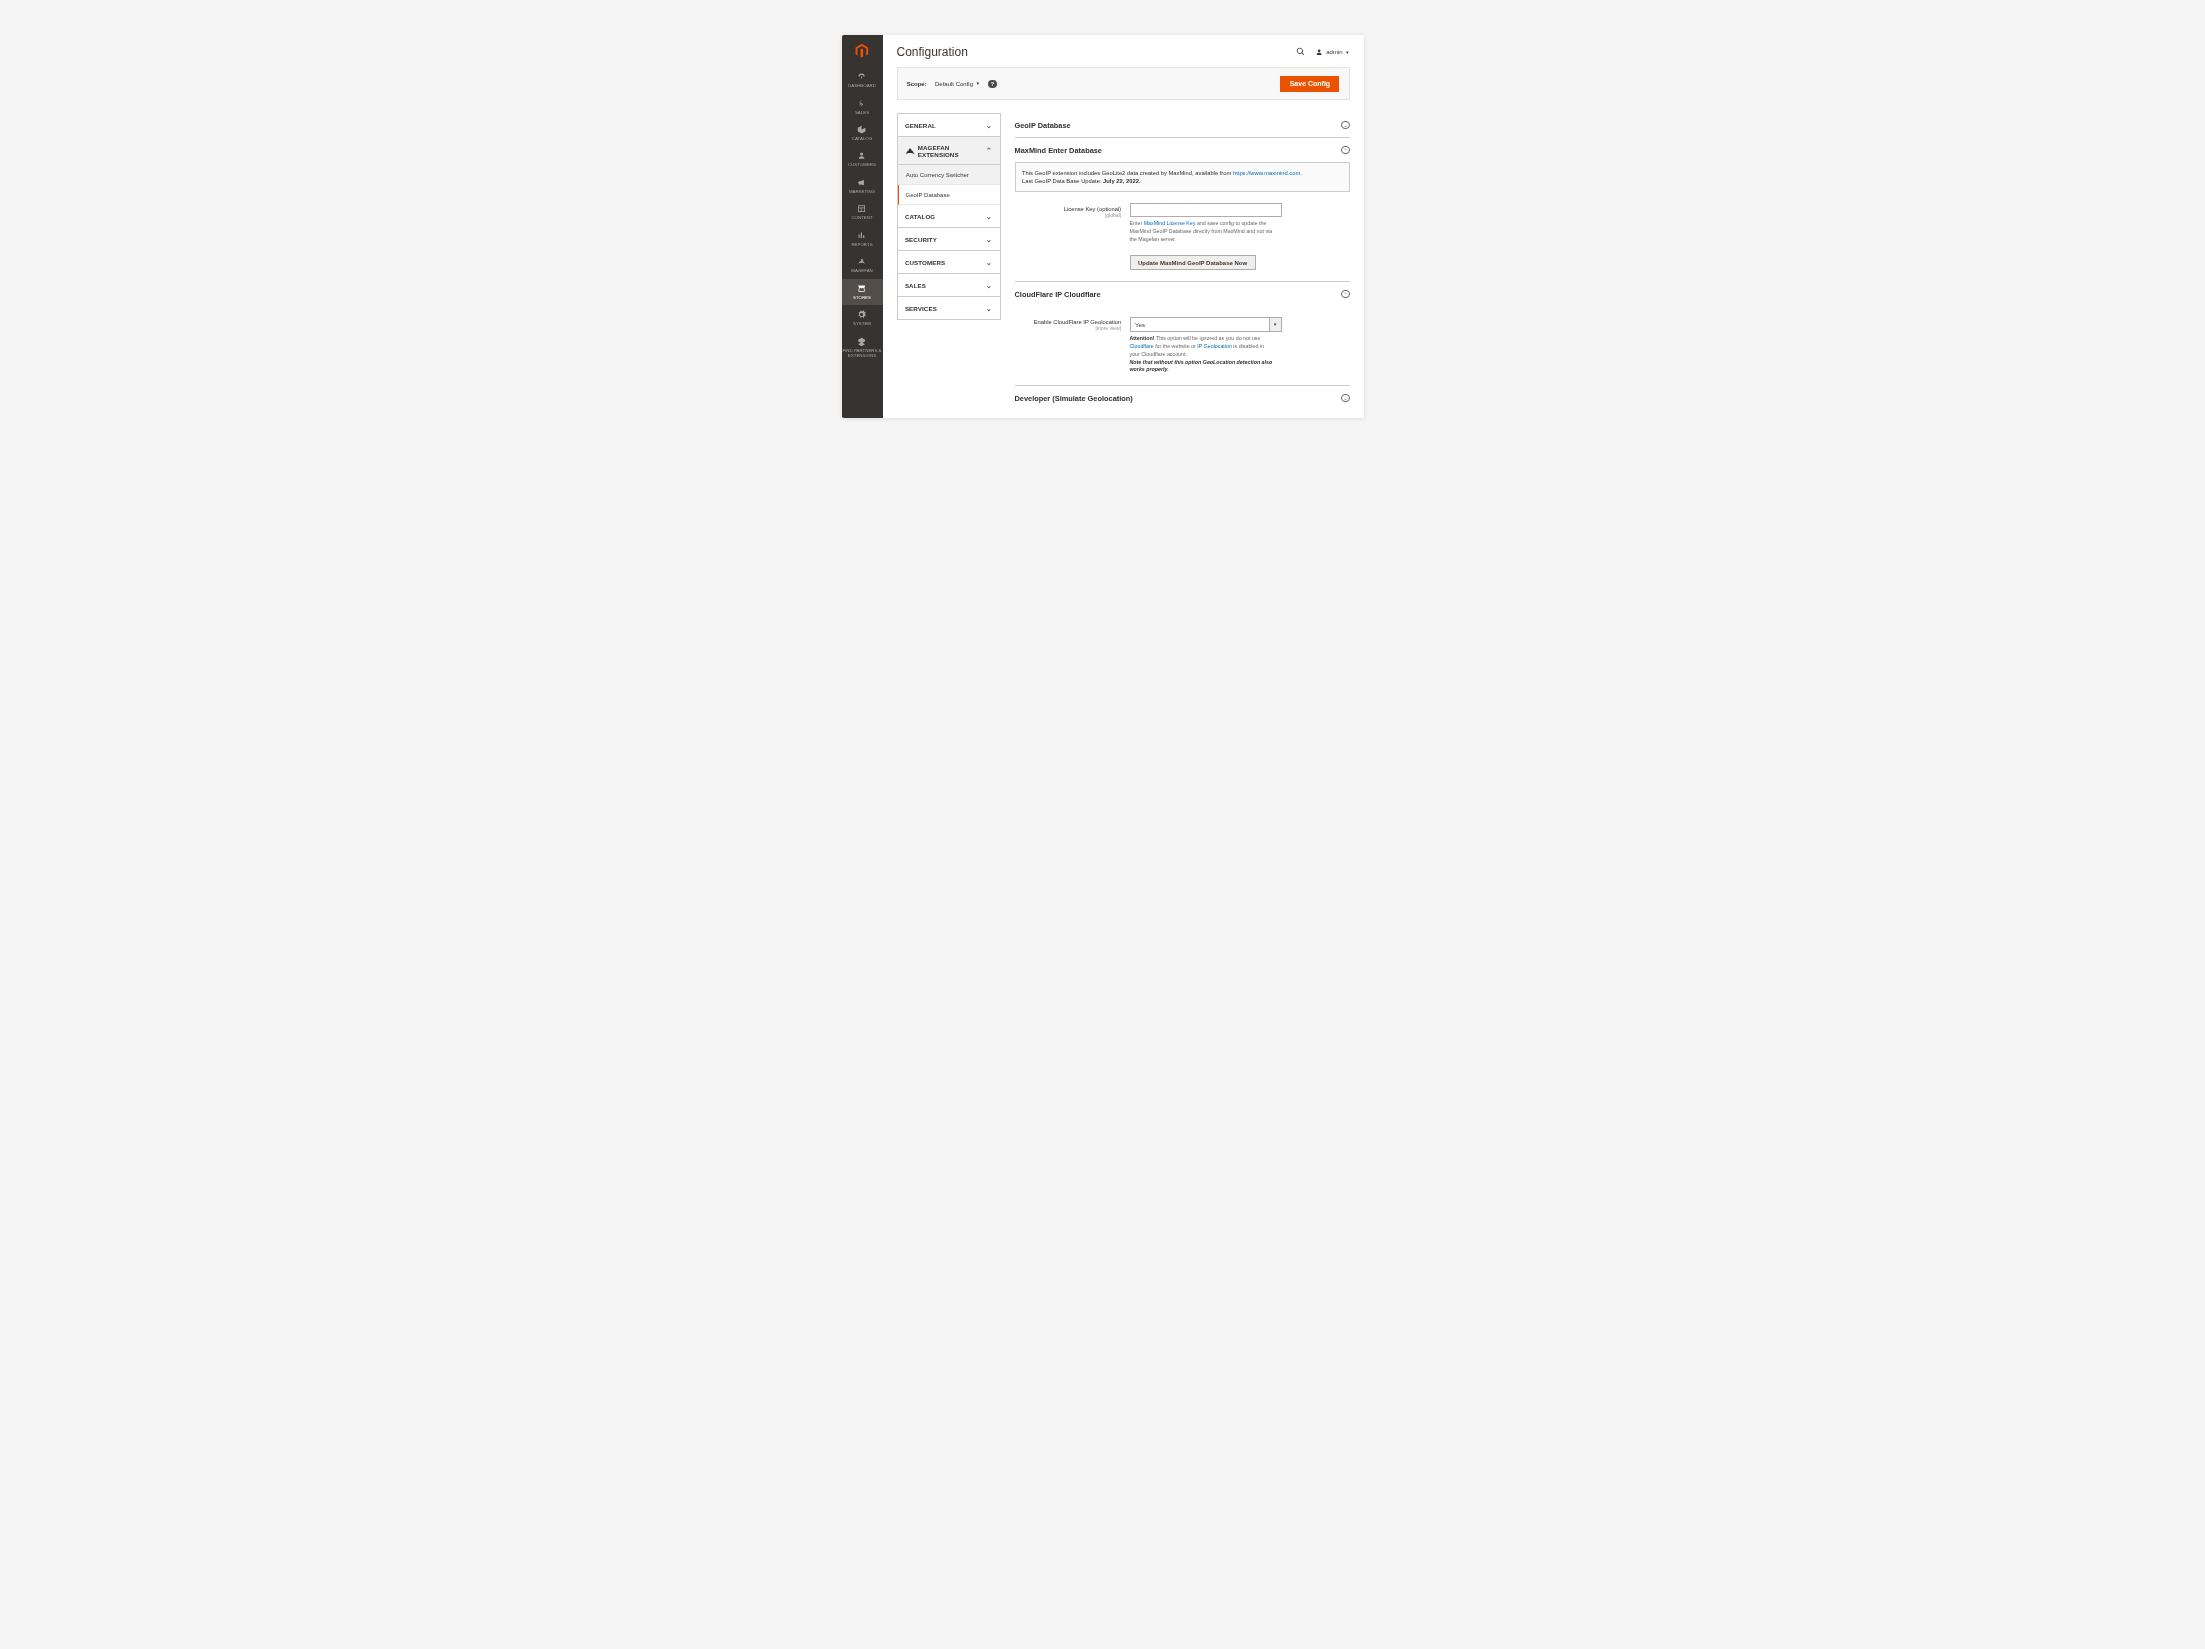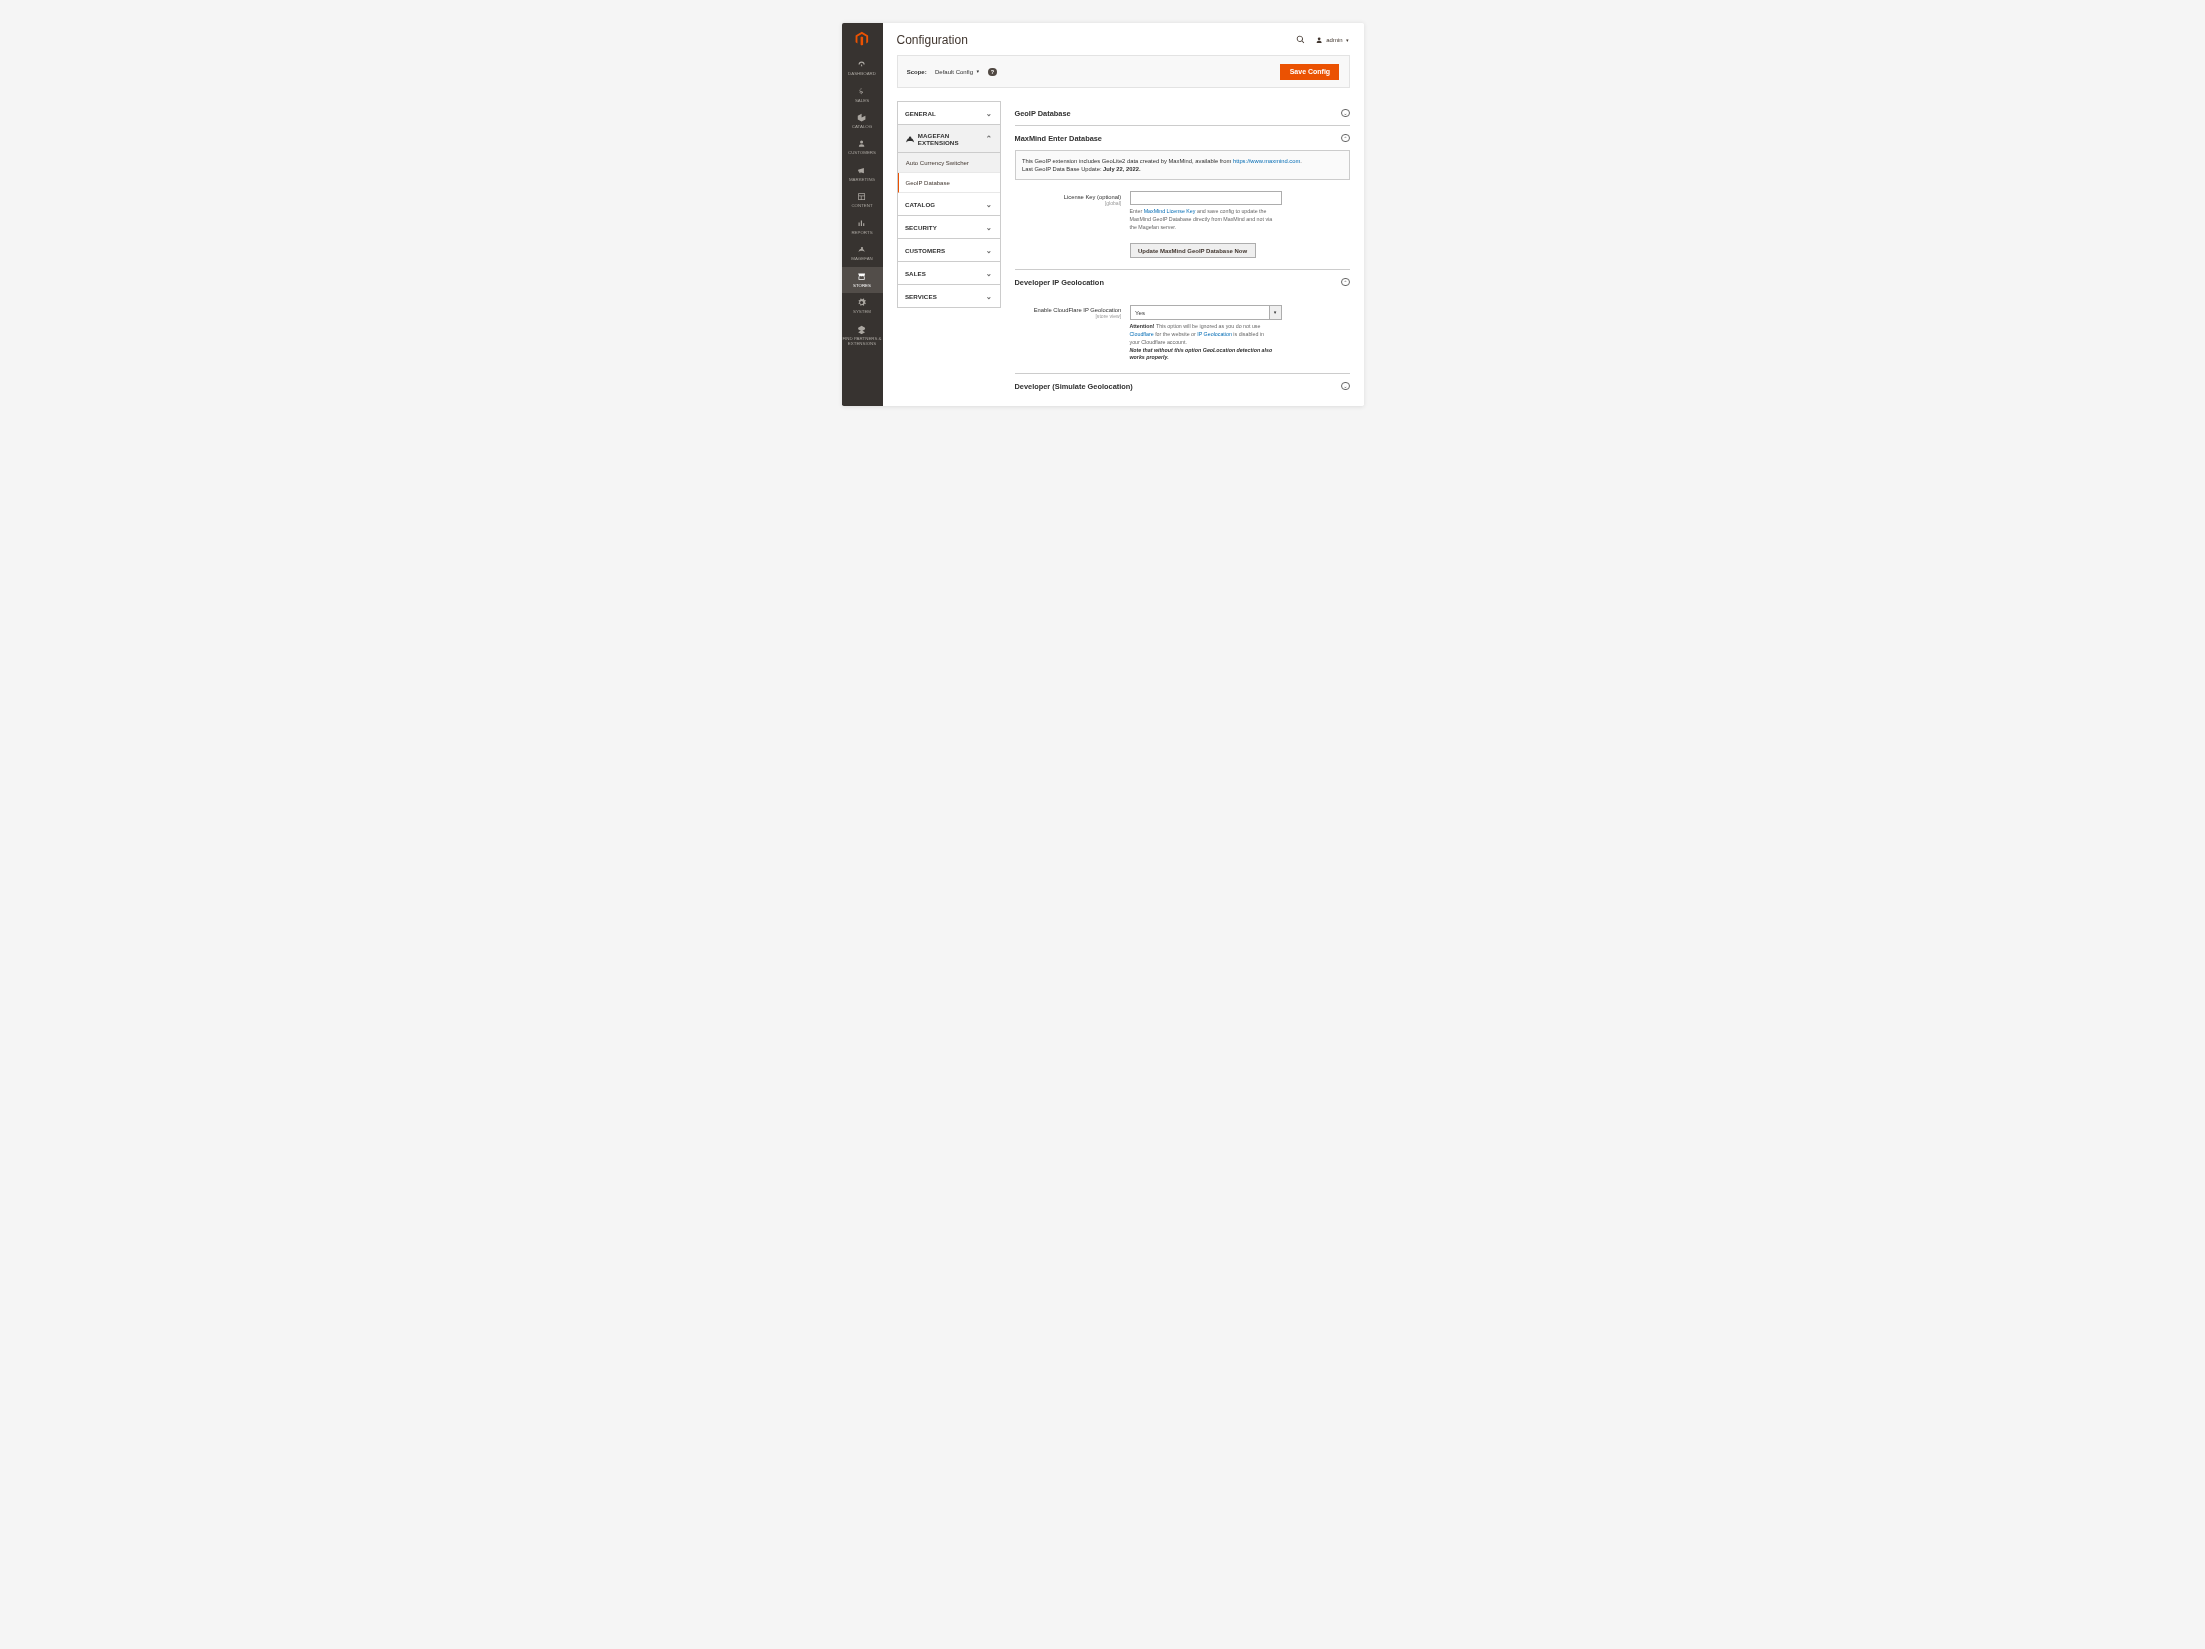--- a/index.html
+++ b/index.html
@@ -1,17 +1,17 @@
 <!DOCTYPE html>
 <html style="font-size:7.4px"><head>
 <meta charset="utf-8">
 <style>
 * { box-sizing: border-box; margin: 0; padding: 0; }
 body { font-family: 'Helvetica Neue', Arial, sans-serif; background: #f5f5f5; padding: 23px; font-size: 6px; color: #333; }
-.frame { display: flex; background: #fff; border-radius: 1.8px; overflow: hidden; box-shadow: 0 0.9px 4.6px rgba(0,0,0,0.1); width: 522px; height: 383px; margin: 0 auto; }
+.frame { display: flex; background: #fff; border-radius: 1.8px; overflow: hidden; box-shadow: 0 0.9px 4.6px rgba(0,0,0,0.1); width: 522px; height: 383px; margin: 12px auto; }
 
 
 .sidebar { width: 41px; background: #373330; display: flex; flex-direction: column; align-items: stretch; flex-shrink: 0; }
 .logo { height: 32px; display: flex; align-items: center; justify-content: center; }
 .logo svg { width: 15.7px; height: 15.7px; }
 .nav-item { display: flex; flex-direction: column; align-items: center; justify-content: center; padding: 5.1px 0.9px; cursor: pointer; color: #aaa6a0; font-size: 4.4px; text-align: center; line-height: 1.2; }
 .nav-item.active { background: #524d49; color: #fff; }
 .nav-item .icon { margin-bottom: 1.8px; display: flex; justify-content: center; }
 .nav-item svg { width: 9.2px; height: 9.2px; fill: currentColor; }
 
@@ -290,21 +290,21 @@
               <div class="field-label"></div>
               <div class="field-control">
                 <button class="update-btn">Update MaxMind GeoIP Database Now</button>
               </div>
             </div>
           </div>
         </div>
 
         <div class="section">
           <div class="section-head">
-            <span class="section-title">Developer IP Geolocation</span>
+            <span class="section-title">CloudFlare IP Cloudflare</span>
             <span class="collapse-icon">⌃</span>
           </div>
           <div class="section-body">
             <div class="field-row">
               <div class="field-label">
                 <span>Enable CloudFlare IP Geolocation</span>
                 <span class="scope-note">[store view]</span>
               </div>
               <div class="field-control">
                 <div class="select-control">

